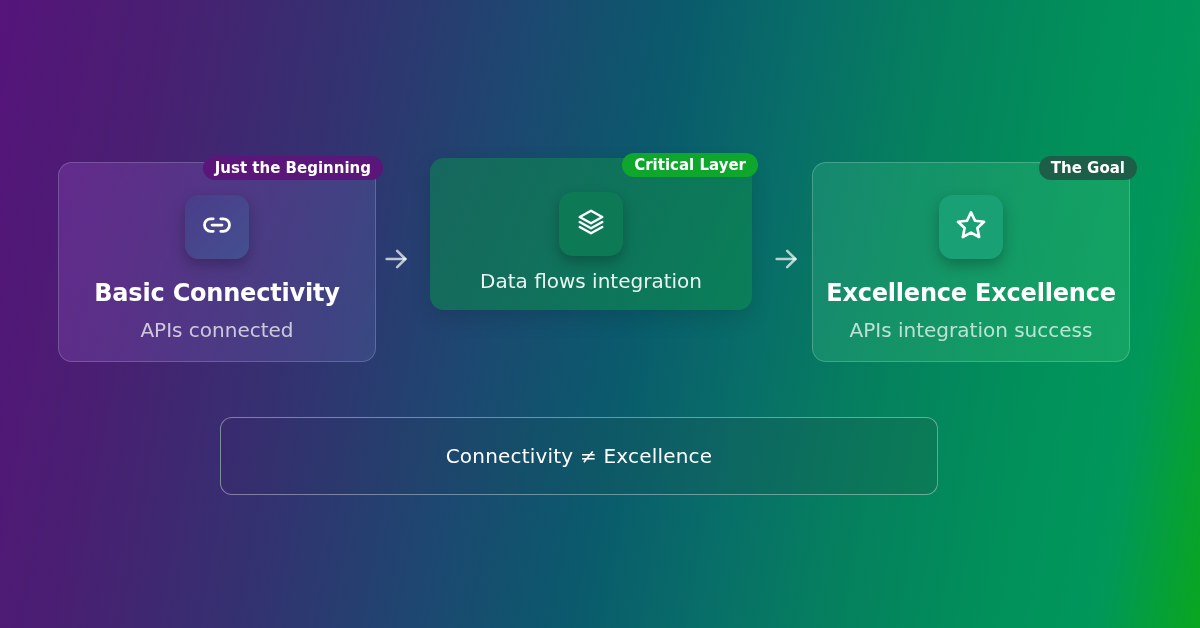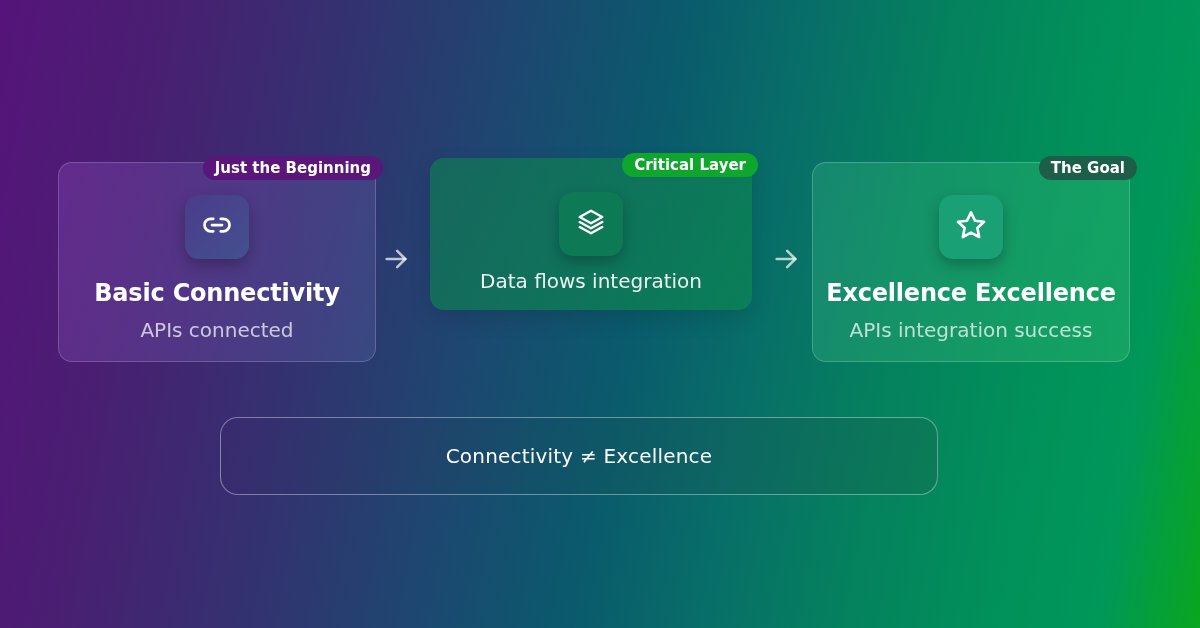--- a/index.html
+++ b/index.html
@@ -84,21 +84,21 @@
     width: 30px; height: 30px;
     display: flex; align-items: center; justify-content: center;
   }
   .arrow-1 { left: 381px; }
   .arrow-2 { left: 771px; }
 
   .summary-box {
     position: absolute;
     left: 220px; top: 417px;
     width: 718px; height: 78px;
-    border-radius: 18px;
+    border-radius: 12px;
     border: 1px solid rgba(255,255,255,0.38);
     background: linear-gradient(100deg, rgba(60,40,110,0.45), rgba(20,80,100,0.45) 45%, rgba(20,110,80,0.45));
     display: flex; align-items: center; justify-content: center;
   }
   .summary-text {
     font-size: 20px;
     color: #fff;
     letter-spacing: 0.2px;
   }
 </style>

